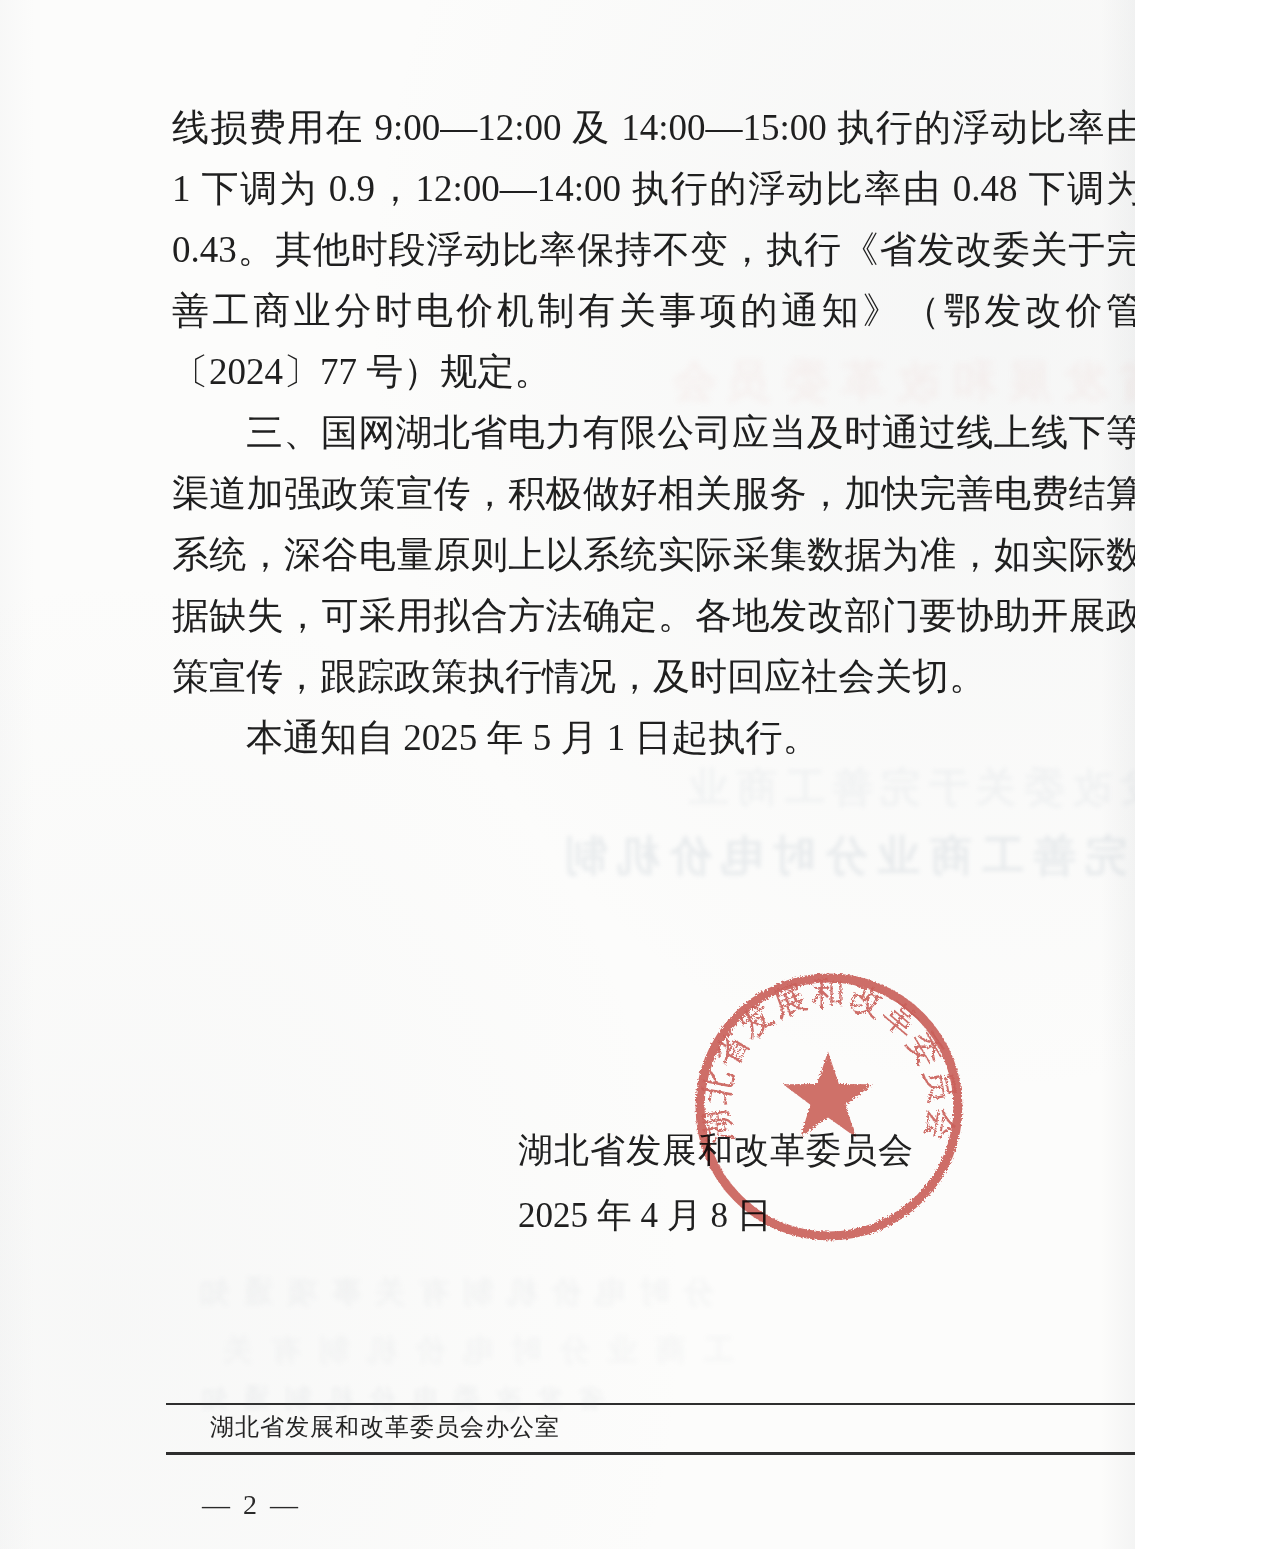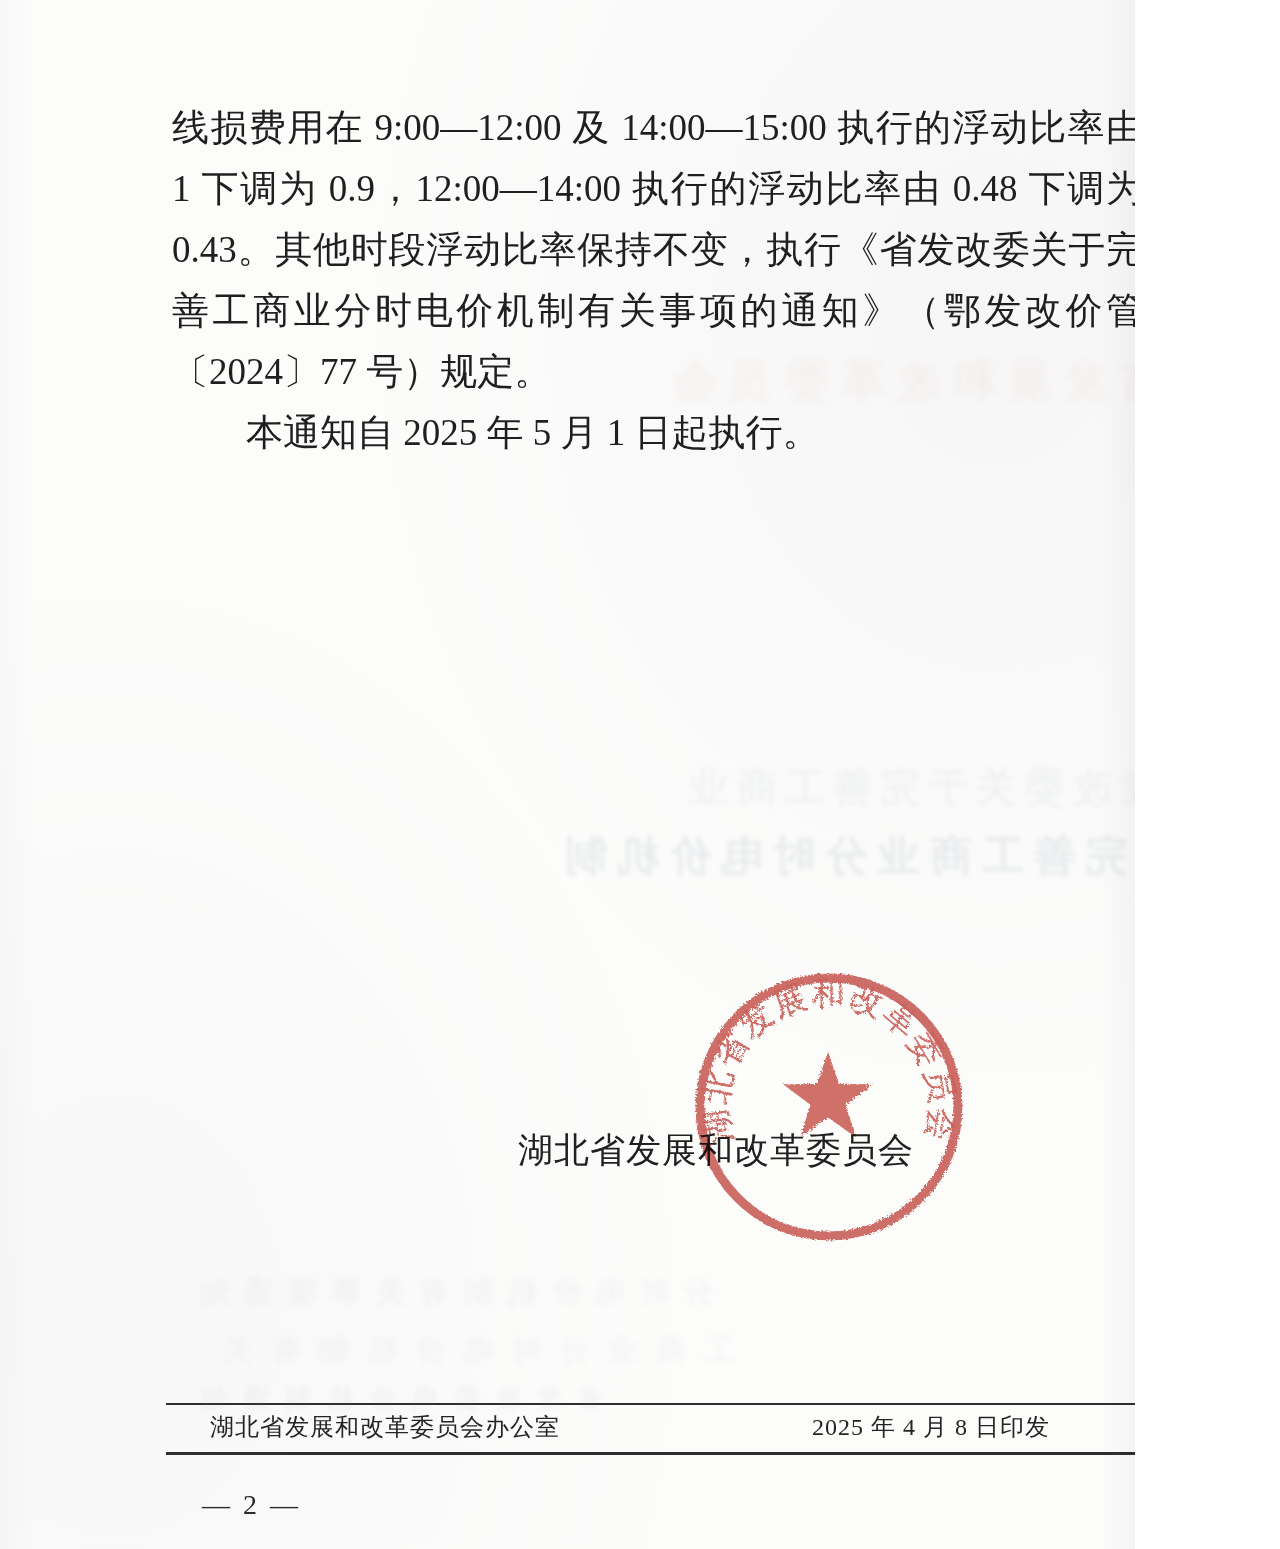--- a/index.html
+++ b/index.html
@@ -105,24 +105,26 @@
 
   <div class="ghost" id="ghost-3">湖北省发展和改革委员会</div>
   <div class="ghost" id="ghost-2">省发改委关于完善工商业</div>
   <div class="ghost" id="ghost-1">完善工商业分时电价机制</div>
   <div class="ghost" id="ghost-4">分时电价机制有关事项通知</div>
   <div class="ghost" id="ghost-5">工商业分时电价机制有关</div>
   <div class="ghost" id="ghost-6">省发改委电价机制通知</div>
 
   <div class="body-text">
     <p>线损费用在 9:00—12:00 及 14:00—15:00 执行的浮动比率由 1 下调为 0.9，12:00—14:00 执行的浮动比率由 0.48 下调为 0.43。其他时段浮动比率保持不变，执行《省发改委关于完善工商业分时电价机制有关事项的通知》（鄂发改价管〔2024〕77 号）规定。</p>
+    <p class="indent">三、国网湖北省电力有限公司应当及时通过线上线下等渠道加强政策宣传，积极做好相关服务，加快完善电费结算系统，深谷电量原则上以系统实际采集数据为准，如实际数据缺失，可采用拟合方法确定。各地发改部门要协助开展政策宣传，跟踪政策执行情况，及时回应社会关切。</p>
     <p class="indent">本通知自 2025 年 5 月 1 日起执行。</p>
   </div>
 
   <div class="sig-line" id="sig-org">湖北省发展和改革委员会</div>
+  <div class="sig-line" id="sig-date">2025 年 4 月 8 日</div>
 
   <div class="stamp">
     <svg width="278" height="278" viewBox="0 0 276 276">
       <defs>
         <filter id="inkrough" x="-15%" y="-15%" width="130%" height="130%">
           <feTurbulence type="fractalNoise" baseFrequency="0.55" numOctaves="2" result="n"></feTurbulence>
           <feDisplacementMap in="SourceGraphic" in2="n" scale="4.5"></feDisplacementMap>
         </filter>
         <path id="arcpath" d="M 46.5,180.7 A 101,101 0 1 1 229.5,180.7" fill="none"></path>
       </defs>
@@ -131,18 +133,17 @@
         <polygon fill="#c9544e" fill-opacity="0.9" points="137,83 147.8,115.1 181.7,115.5 154.5,135.7 164.6,168 137,148.4 109.4,168 119.5,135.7 92.3,115.5 126.2,115.1"></polygon>
         <text font-size="33" fill="#c9544e" fill-opacity="0.92" letter-spacing="2" font-family="Liberation Serif, DejaVu Serif, serif">
           <textPath href="#arcpath" xlink:href="#arcpath" startOffset="50%" text-anchor="middle">湖北省发展和改革委员会</textPath>
         </text>
       </g>
     </svg>
   </div>
 
   <div class="rule" id="footer-rule-top"></div>
   <div class="footer-text" id="footer-office">湖北省发展和改革委员会办公室</div>
-  <div class="footer-text" id="footer-date">2025 年 4 月 8 日印发</div>
   <div class="rule" id="footer-rule-bottom"></div>
 
   <div class="page-num">— 2 —</div>
 
 </div>
 
 </body></html>

